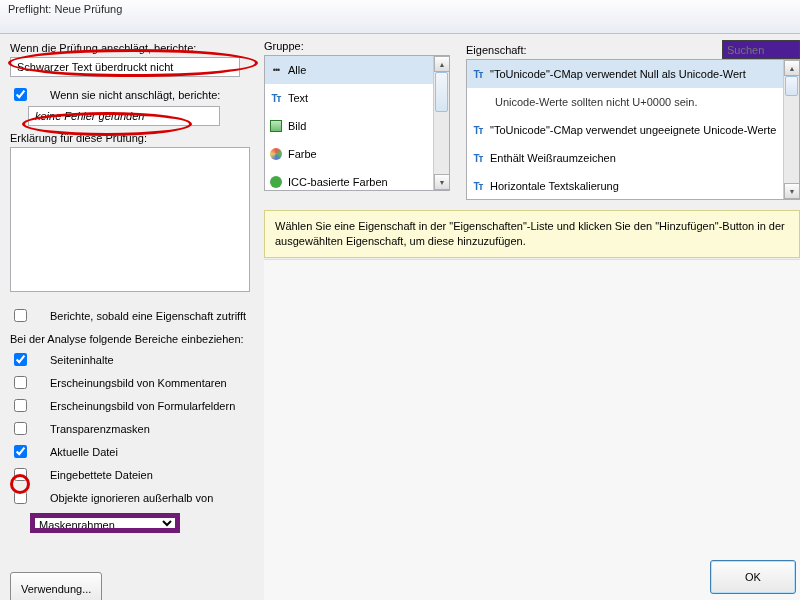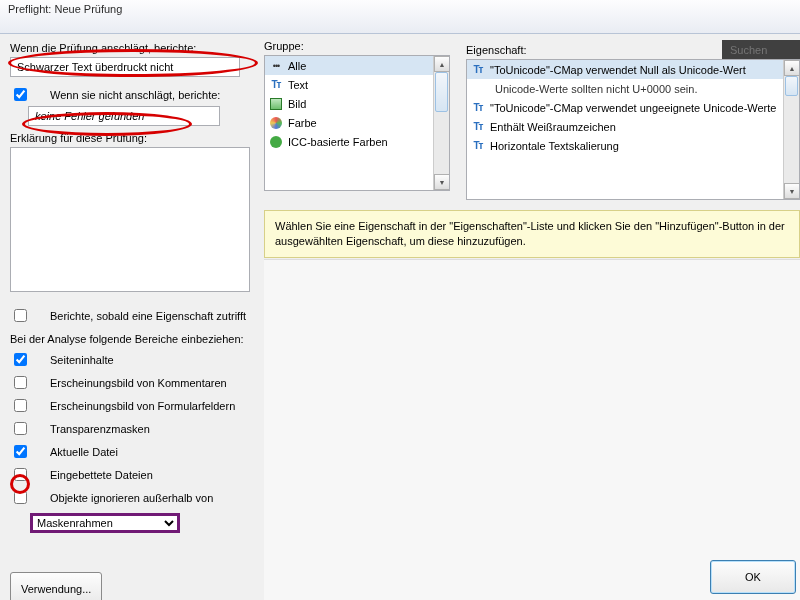--- a/index.html
+++ b/index.html
@@ -8,41 +8,41 @@
   .main { display:flex; height:578px; }
   .leftpane { width:260px; padding:8px 6px 6px 10px; display:flex; flex-direction:column; }
   .rightpane { flex:1; padding:6px 0 6px 4px; display:flex; flex-direction:column; }
   .lbl { margin-bottom:3px; }
   .tinput { height:20px; border:1px solid #abadb3; background:#fff; padding:2px 6px; width:230px; }
   .cbrow { display:flex; align-items:center; gap:20px; margin:2px 0; }
   .cbx { width:13px; height:13px; }
   .textarea { width:240px; height:145px; border:1px solid #abadb3; background:#fff; resize:none; }
   .btn { height:34px; min-width:86px; border:1px solid #8a8a8a; background:linear-gradient(#fdfdfd,#e8e8e8); border-radius:3px; padding:2px 10px; }
   .btn.primary { border:1px solid #3c7fb1; box-shadow:0 0 0 1px #b6e0fb inset; }
-  .sel { height:20px; border:3px solid #701a75; background:#fff; width:150px; margin-left:20px; }
+  .sel { height:20px; border:5px solid #701a75; background:#fff; width:150px; margin-left:20px; }
   .topcols { display:flex; gap:16px; height:160px; }
   .colwrap { display:flex; flex-direction:column; }
   .colhead { margin-bottom:3px; }
   .listbox { border:1px solid #abadb3; background:#fff; overflow:auto; position:relative; }
   .grouplist { width:186px; height:136px; }
   .proplist { flex:1; height:136px; }
-  .lrow { display:flex; align-items:center; gap:5px; padding:1px 4px; height:19px; white-space:nowrap; }
+  .lrow { display:flex; align-items:center; gap:5px; padding:1px 4px; height:28px; white-space:nowrap; }
   .lrow.sel1 { background:#d6e5f3; }
   .iconbox { width:14px; height:14px; display:flex; align-items:center; justify-content:center; }
   .tt-icon::before { content:"Tт"; font-size:10px; font-weight:bold; color:#2a6fbf; letter-spacing:-1px; }
   .dots-icon::before { content:"•••"; font-size:9px; color:#333; letter-spacing:-1px; }
   .doc-icon { width:12px; height:12px; border:1px solid #777; background:linear-gradient(#fff,#eee); }
   .img-icon { width:12px; height:12px; border:1px solid #2a7a2a; background:linear-gradient(#bfe8bf,#6fc06f); }
   .pal-icon { width:12px; height:12px; background:conic-gradient(#e55,#5b5,#57d,#ec5,#e55); border-radius:50%; }
   .icc-icon { width:12px; height:12px; background:conic-gradient(#4a4,#4a4); border-radius:50%; }
   .scrollbar { position:absolute; right:0; top:0; width:16px; height:100%; background:#eaeaea; border-left:1px solid #ccc; }
   .sbbtn { width:16px; height:16px; background:linear-gradient(#fdfdfd,#dedede); border:1px solid #b0b0b0; display:flex; align-items:center; justify-content:center; font-size:7px; color:#555; }
   .sbthumb { margin:0 1px; height:40px; background:linear-gradient(#f2f6fb,#d6e5f3); border:1px solid #9cc1e4; border-radius:2px; }
   .propcolhead { display:flex; justify-content:space-between; align-items:flex-end; }
-  .search { width:78px; height:19px; border:4px solid #404040; color:#8a8a8a; padding:1px 4px; background:#404040; }
+  .search { width:78px; height:19px; border:1px solid #404040; color:#8a8a8a; padding:1px 4px; background:#4c1d95; }
   .hintbox { margin-top:10px; margin-right:0; border:1px solid #d7d088; background:#fdfbd7; padding:8px 10px; line-height:1.35; }
   .rightbody { flex:1; background:#f7f7f7; border-top:1px solid #ddd; margin-top:1px; }
   .bottombar { position:absolute; bottom:6px; right:4px; }
   .annot { position:absolute; border:3px solid #d60000; border-radius:50%; pointer-events:none; }
   .ann1 { left:8px; top:49px; width:250px; height:28px; }
   .ann2 { left:22px; top:112px; width:170px; height:24px; }
   .ann3 { left:10px; top:474px; width:20px; height:20px; }
   .leftbot { margin-top:auto; }
   .subindent { padding-left:28px; color:#333; }
   .sep { height:6px; }

